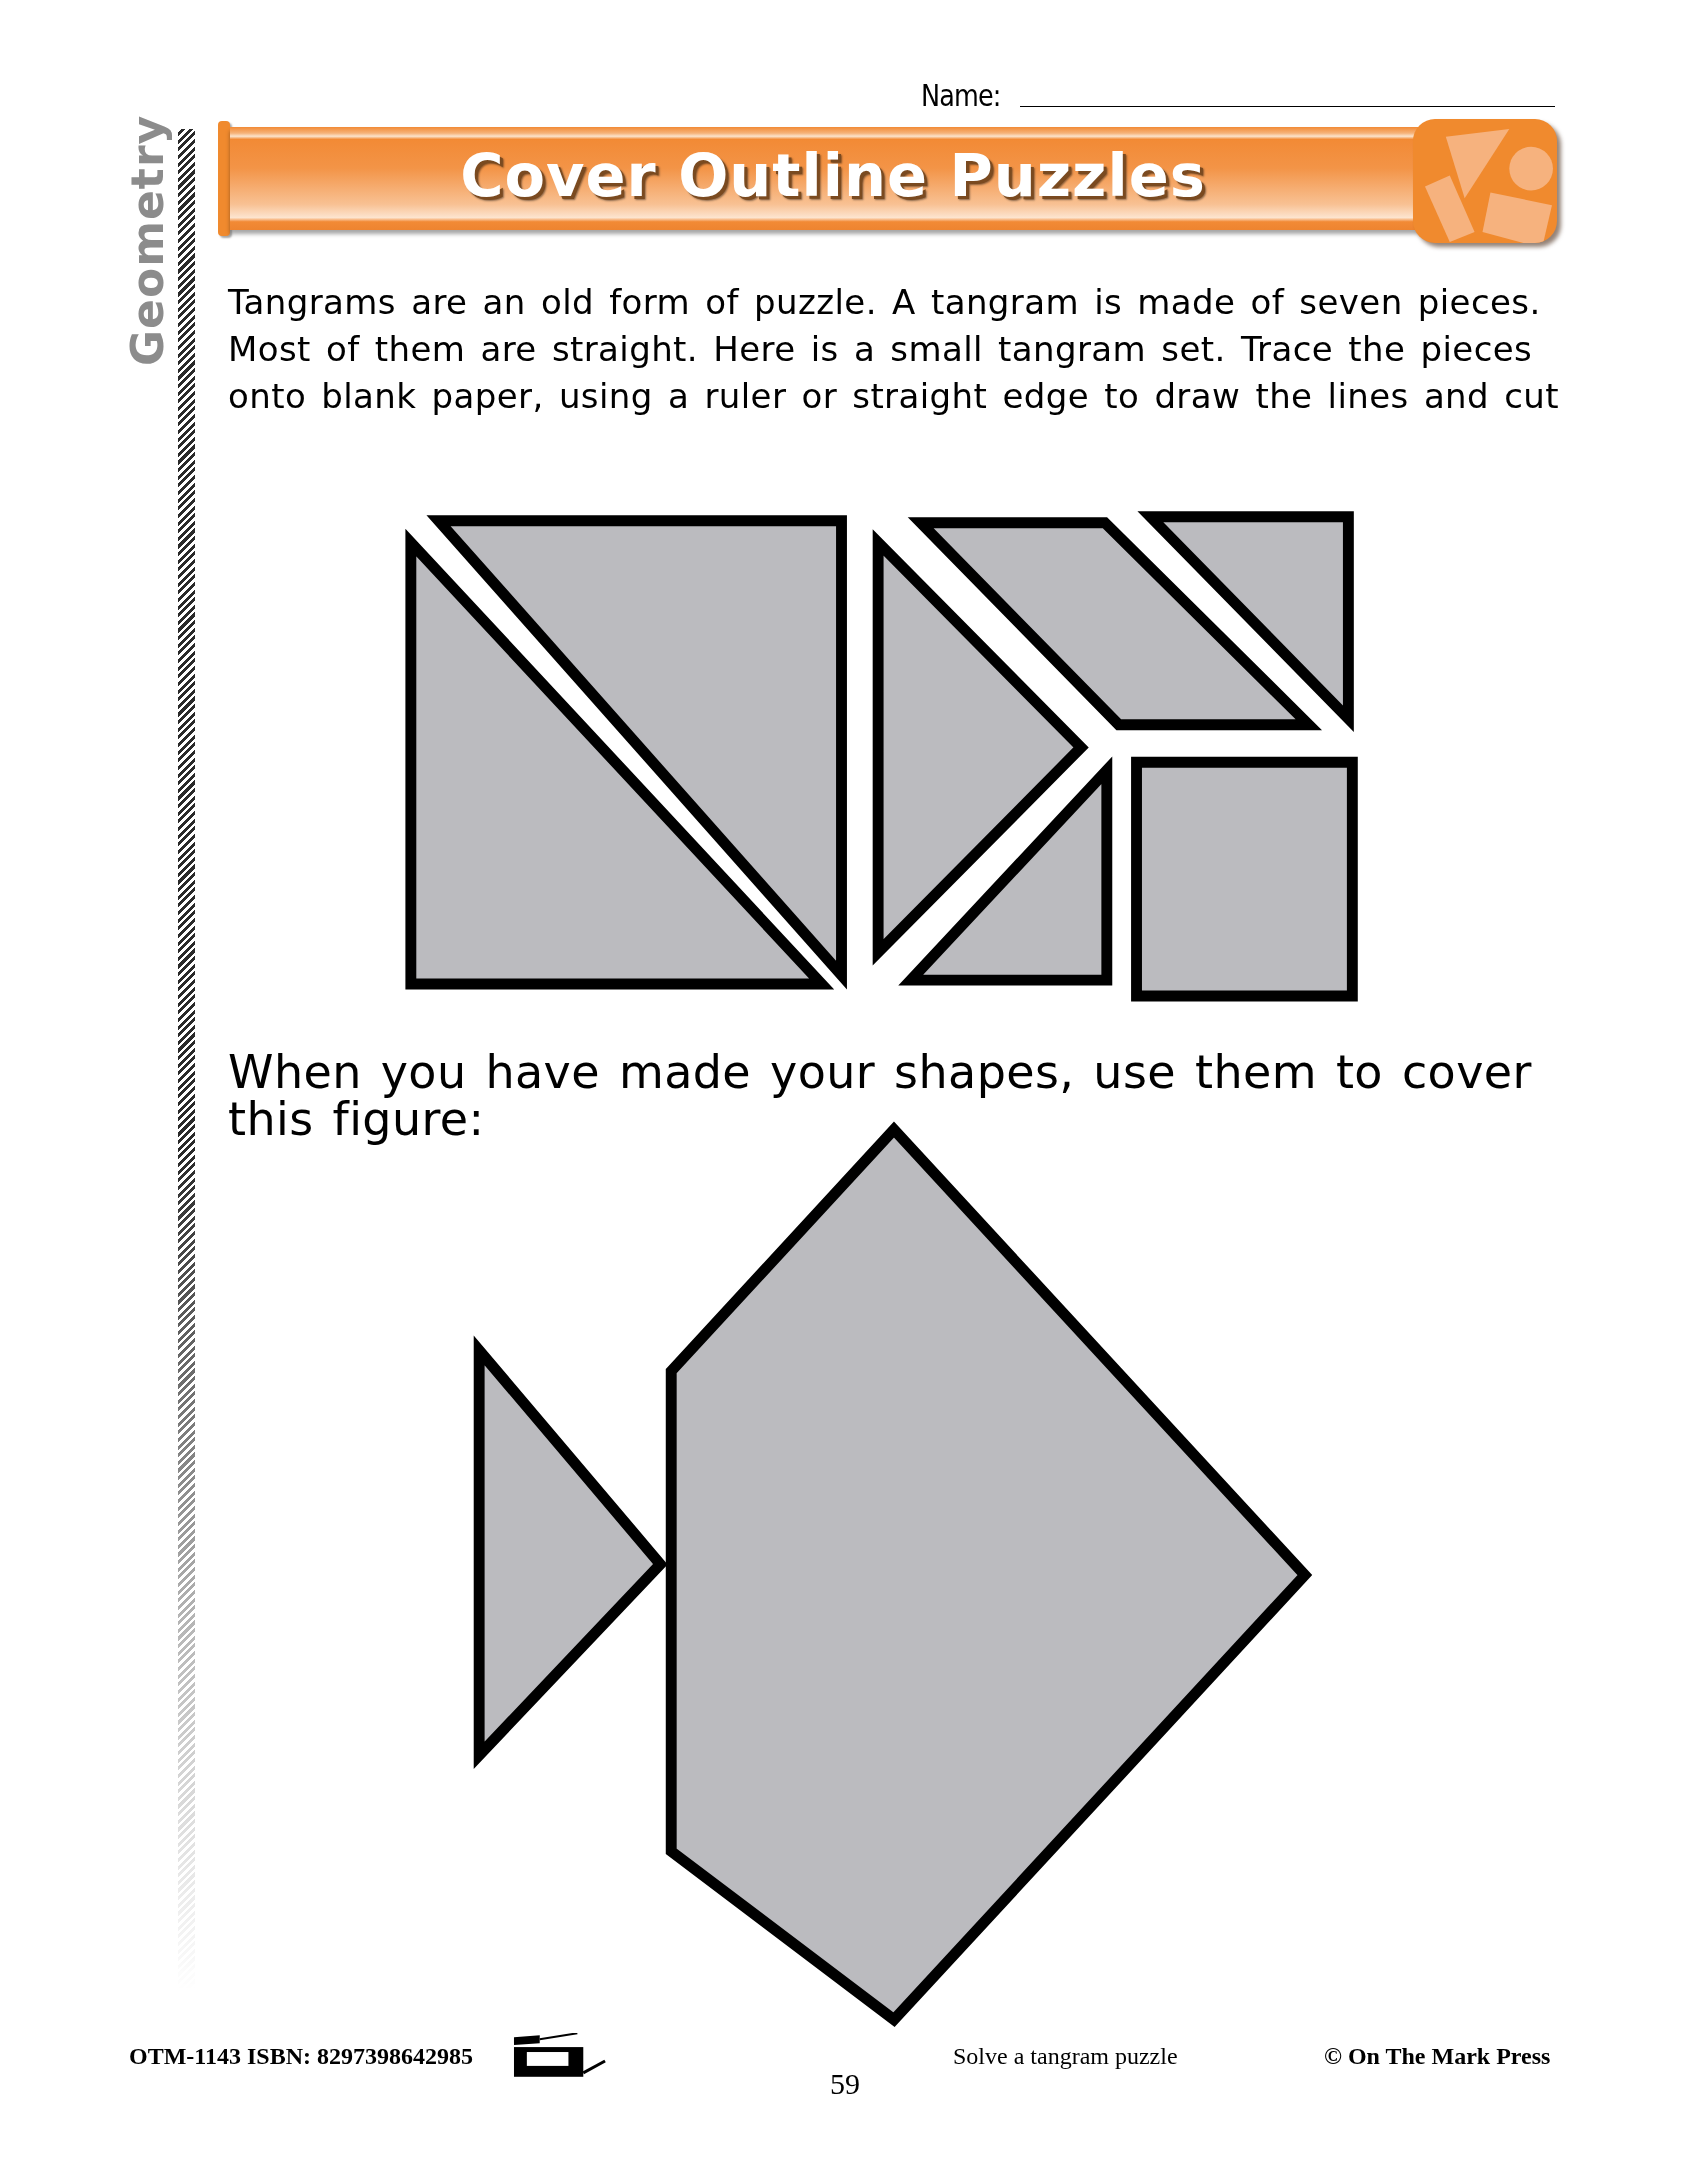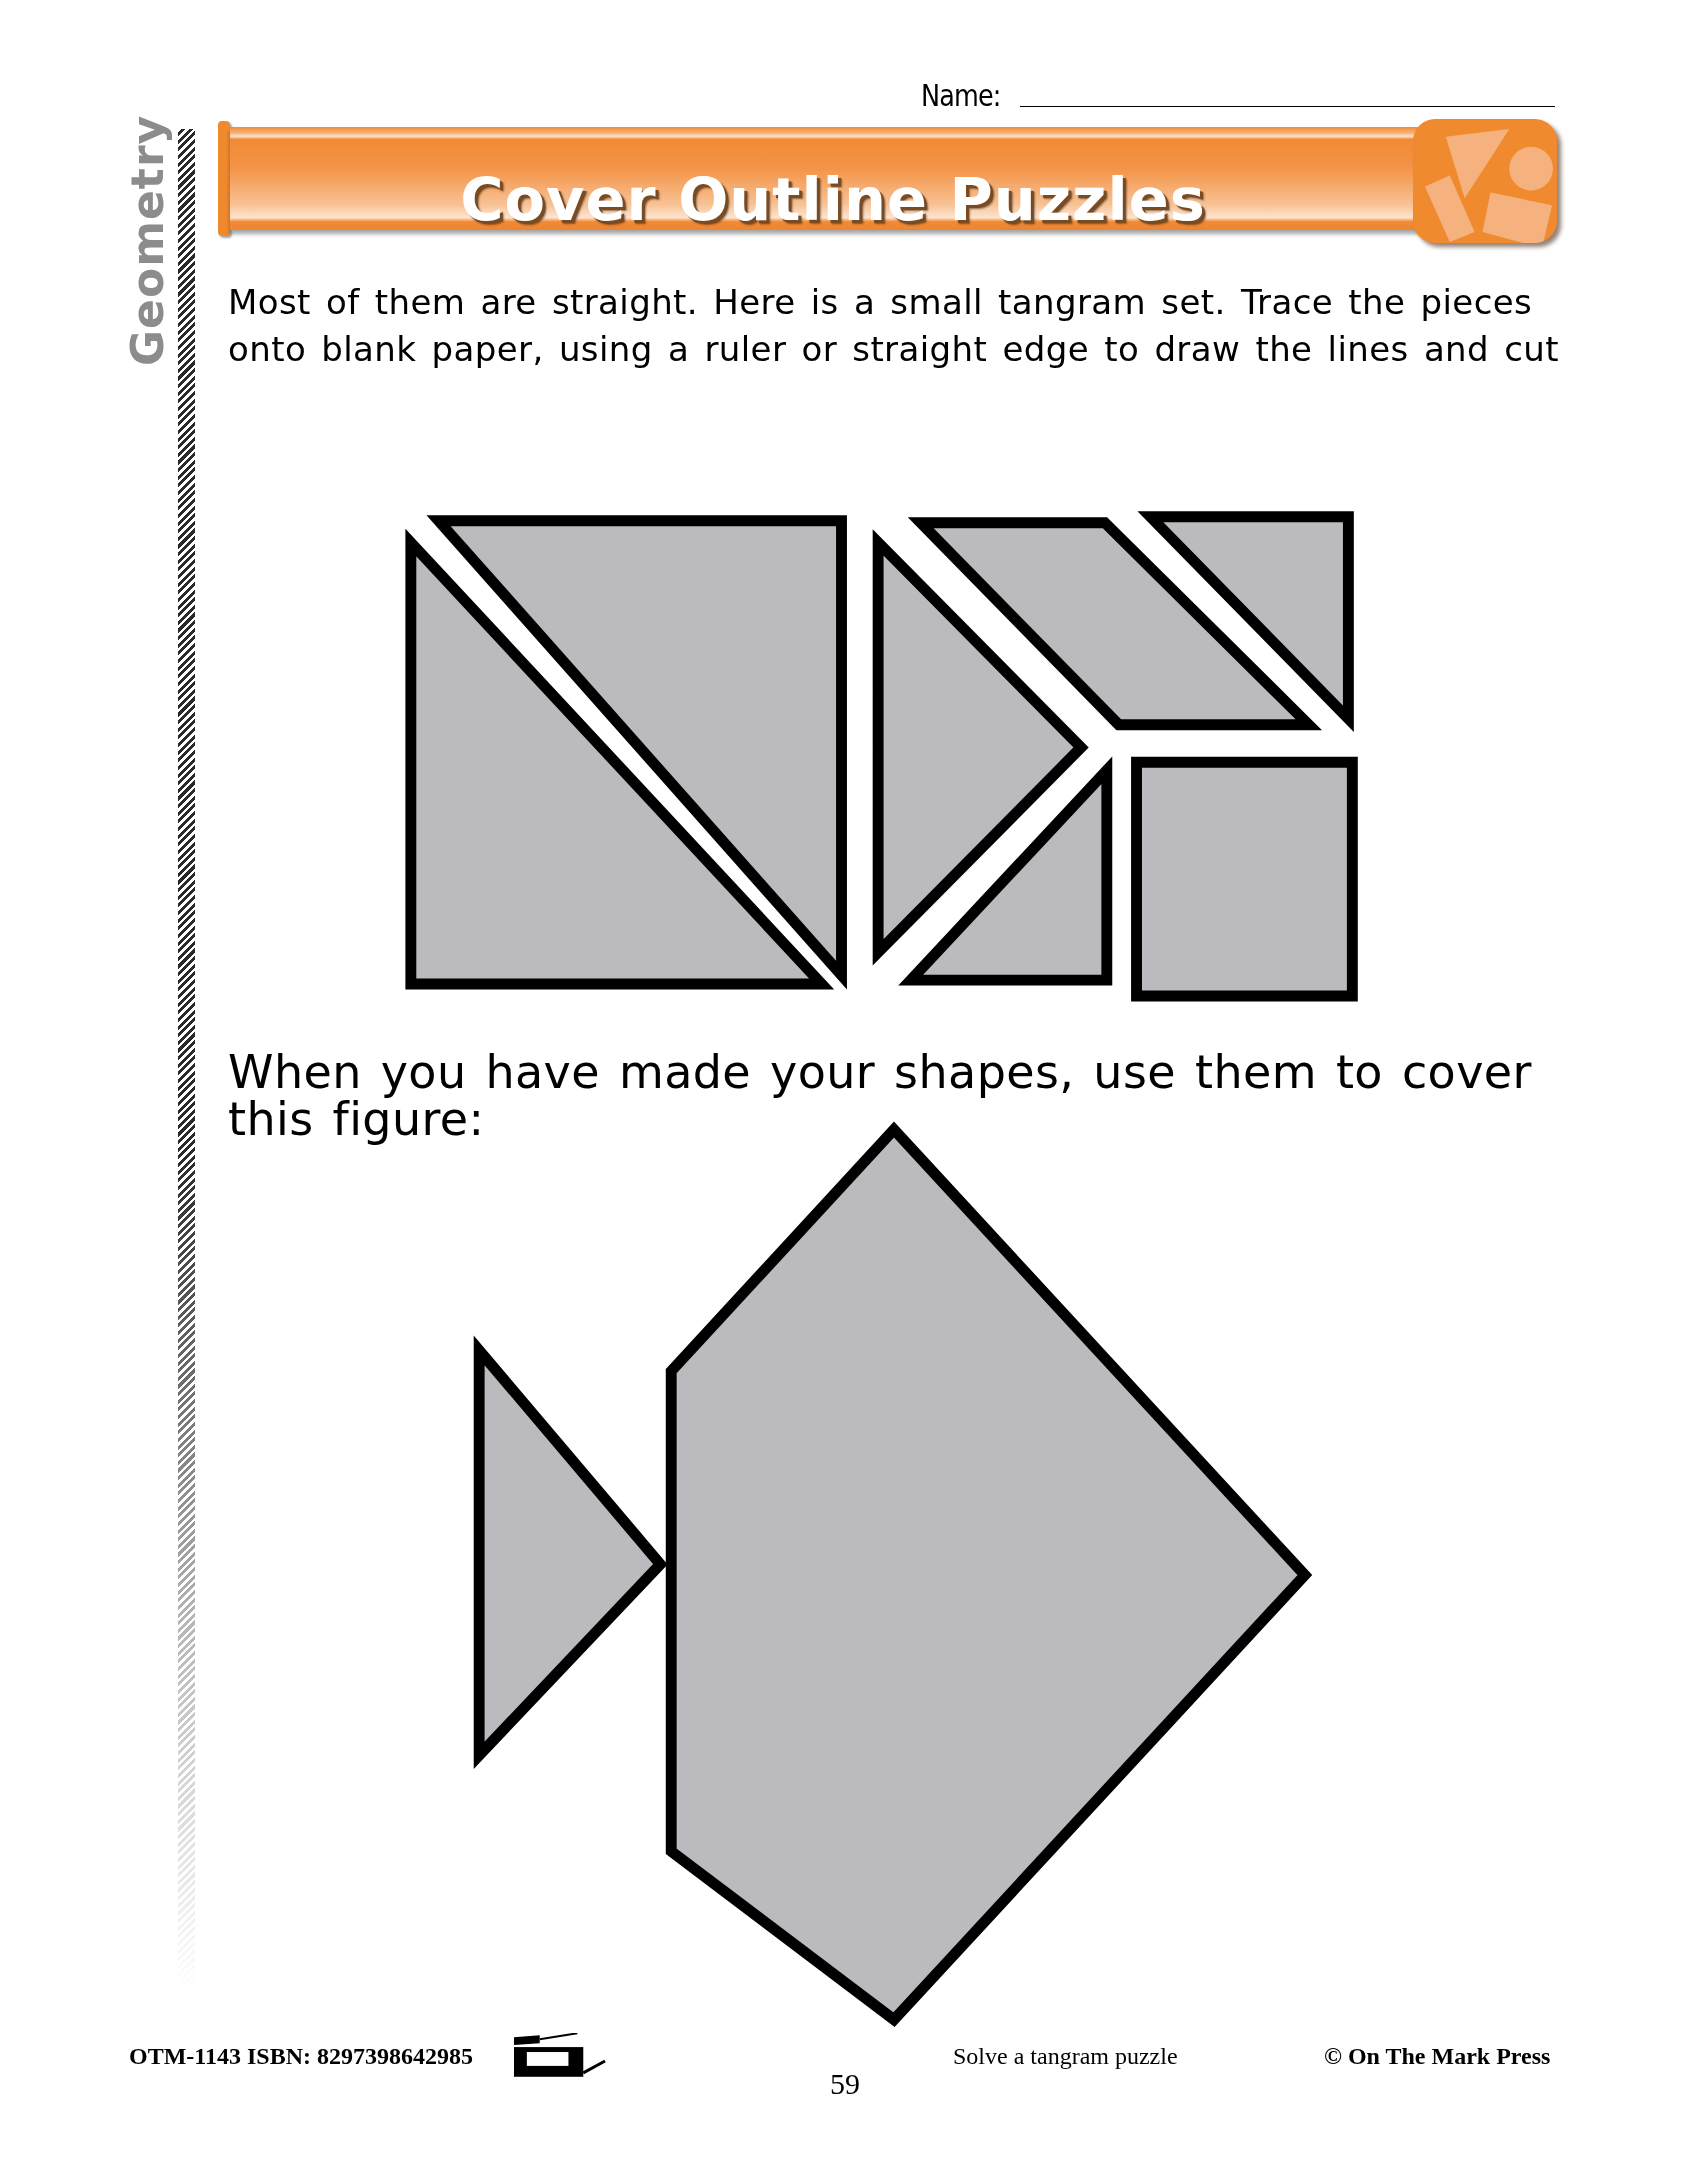--- a/index.html
+++ b/index.html
@@ -19,21 +19,21 @@
   }
 
   
   .banner { position: absolute; left: 218px; top: 127px; width: 1218px; height: 103px; }
   .banner-cap { position: absolute; left: 0; top: -6px; width: 12px; height: 115px; background: #f08a2e; border-radius: 4px; box-shadow: 2px 2px 2px rgba(0,0,0,0.35); }
   .banner-body { position: absolute; left: 12px; top: 0; right: 0; bottom: 0;
     background: linear-gradient(to bottom, #f28a35 0%, #f6b37a 6%, #fbe3cc 9%, #f28a35 12%, #f39447 40%, #f8c193 75%, #fde4cf 88%, #f28a35 92%, #ee8430 100%);
     box-shadow: 0 4px 4px rgba(0,0,0,0.35);
   }
   .banner-title { position: absolute; left: 0; right: 0; top: 14px; text-align: center; font-family: "DejaVu Sans", sans-serif; font-weight: bold; font-size: 59px; color: #ffffff; letter-spacing: 1px;
-    text-shadow: 3px 3px 0 #7a4a20, 4px 4px 2px rgba(0,0,0,0.45); margin-top: 24px; }
+    text-shadow: 3px 3px 0 #7a4a20, 4px 4px 2px rgba(0,0,0,0.45); }
   .banner-icon { position: absolute; left: 1413px; top: 119px; width: 144px; height: 124px; background: #f08a2e; border-radius: 22px; box-shadow: 4px 4px 4px rgba(60,30,10,0.55); overflow: hidden; }
 
   
   .para { position: absolute; left: 228px; top: 279px; width: 1337px; font-family: "DejaVu Sans", sans-serif; font-size: 34px; line-height: 47px; letter-spacing: 0.4px; word-spacing: 4px; }
   .para2 { position: absolute; left: 228px; top: 1049px; width: 1337px; font-family: "DejaVu Sans", sans-serif; font-size: 46px; line-height: 47px; letter-spacing: 0.4px; word-spacing: 4px; }
 
   
   .figure { position: absolute; left: 0; top: 0; }
   .piece { fill: #bbbbbf; stroke: #000; stroke-width: 11; stroke-linejoin: miter; stroke-miterlimit: 10; }
 
@@ -65,20 +65,21 @@
 <div class="banner-icon">
   <svg width="144" height="124" viewBox="0 0 145 125">
     <polygon points="33,18 97,10 52,80" fill="#f6b27e"></polygon>
     <circle cx="119" cy="50" r="22" fill="#f6b27e"></circle>
     <polygon points="12,68 37,57 62,114 37,124" fill="#f6b27e"></polygon>
     <polygon points="78,74 140,87 130,130 70,114" fill="#f6b27e"></polygon>
   </svg>
 </div>
 
 <div class="para">
+  <div>Tangrams are an old form of puzzle. A tangram is made of seven pieces.</div>
   <div>Most of them are straight. Here is a small tangram set. Trace the pieces</div>
   <div>onto blank paper, using a ruler or straight edge to draw the lines and cut</div>
 </div>
 
 <svg class="figure" width="1683" height="2178" viewBox="0 0 1700 2200">
   <g>
     <polygon class="piece" points="415,548 415,994 830,994"></polygon>
     <polygon class="piece" points="443,526 850,526 850,985"></polygon>
     <polygon class="piece" points="887,548 887,962 1092,755"></polygon>
     <polygon class="piece" points="930,528 1116,528 1322,732 1130,732"></polygon>

